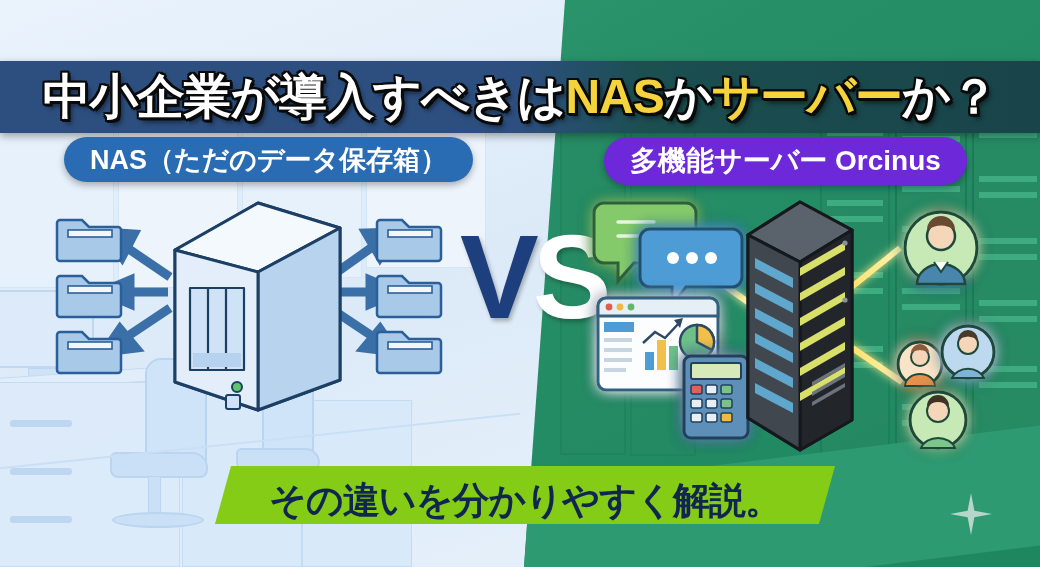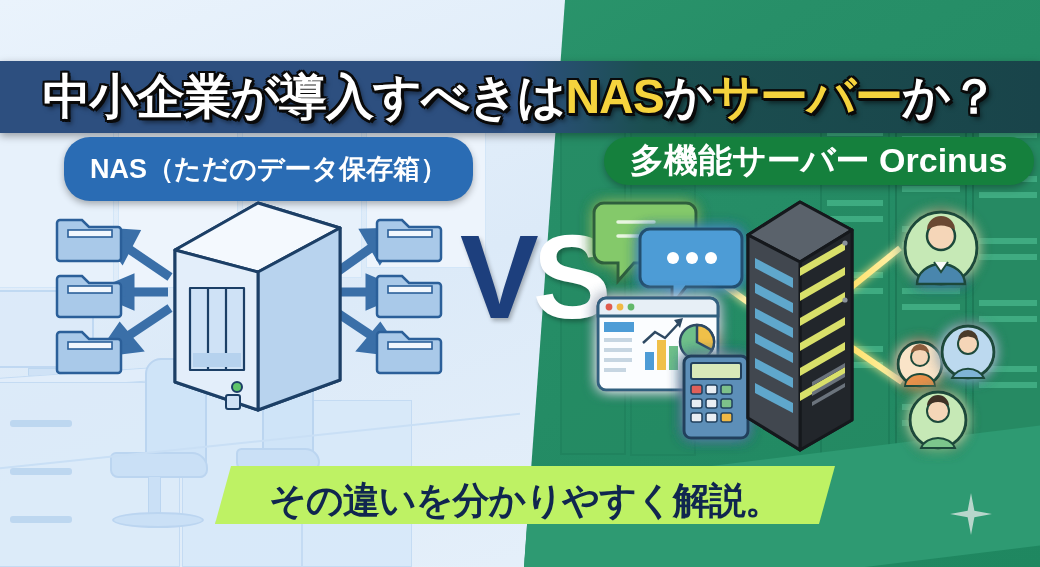--- a/index.html
+++ b/index.html
@@ -65,45 +65,45 @@
       4px 5px 5px rgba(0,0,0,.55);
   }
   .title-text .hl { color:#f5d33d; }
 
   
   .badge {
     position:absolute; display:flex; align-items:center; justify-content:center;
     border-radius:26px; color:#fff; font-weight:bold; white-space:nowrap;
     box-shadow:0 3px 7px rgba(0,0,0,.3);
   }
-  .badge-nas   { left:64px;  top:137px; height:64px; padding:0 26px; font-size:27px;
+  .badge-nas   { left:64px;  top:137px; height:45px; padding:0 26px; font-size:27px;
                  background:#2a6cb4; letter-spacing:0px; }
-  .badge-srv   { left:604px; top:137px; height:48px; padding:0 26px; font-size:34px;
-                 background:#15803d; letter-spacing:0px; }
+  .badge-srv   { left:604px; top:137px; height:48px; padding:0 26px; font-size:28px;
+                 background:#6d28d9; letter-spacing:0px; }
 
   
   .vs { position:absolute; left:460px; top:218px; font-size:118px; font-weight:bold;
         letter-spacing:-6px; line-height:1;
         text-shadow:2px 3px 4px rgba(0,0,0,.28); }
   .vs .v { color:#1d3f7d; }
   .vs .s { color:#ffffff; }
 
   
   .srv-caption {
     position:absolute; left:637px; top:416px; font-size:25px; font-weight:bold;
     color:#ffffff; white-space:nowrap; letter-spacing:-.5px;
     text-shadow:2px 2px 0 #15342c, -1.5px -1.5px 0 #15342c, 1.5px -1.5px 0 #15342c,
                 -1.5px 1.5px 0 #15342c, 0 2px 0 #15342c, 2px 0 0 #15342c,
                 3px 4px 4px rgba(0,0,0,.4);
   }
 
   
   .bottom-banner {
     position:absolute; left:215px; top:466px; width:620px; height:70px;
-    background:#bef264;
+    background:#84cc16;
     clip-path: polygon(16px 0, 620px 0, 604px 58px, 0 58px);
     display:flex; align-items:center; justify-content:center;
     box-shadow:0 4px 9px rgba(0,0,0,.22);
   }
   .bottom-text { font-size:37px; font-weight:bold; color:#10264f; white-space:nowrap;
                  letter-spacing:-1px; }
 </style>
 </head>
 <body>
 

